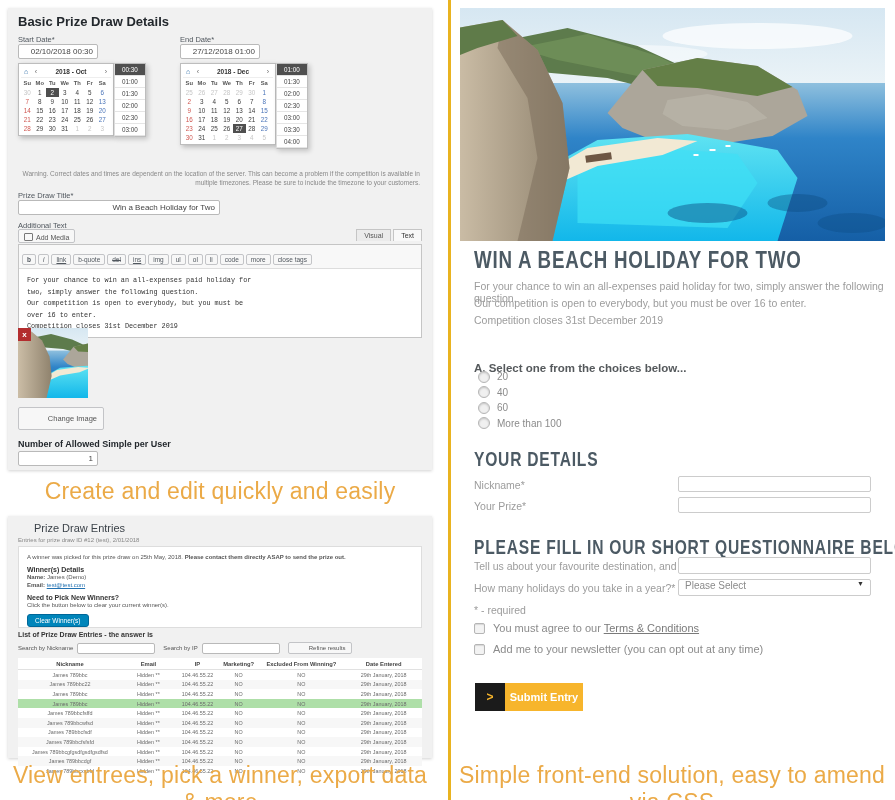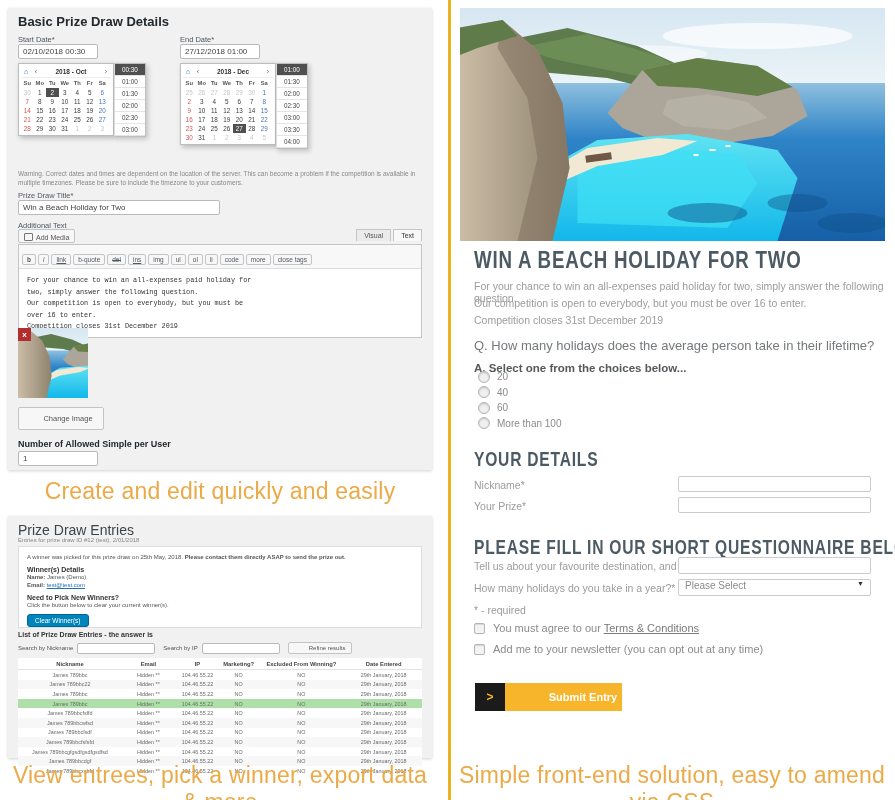--- a/index.html
+++ b/index.html
@@ -1,17 +1,17 @@
 <!DOCTYPE html>
 <html><head>
 <meta charset="utf-8">
 <style>
   html,body{margin:0;padding:0;background:#fff;}
   #page{position:relative;width:895px;height:800px;background:#fff;font-family:"Liberation Sans",sans-serif;overflow:hidden;}
-  .abs{position:absolute;}
+  .abs{position:absolute;text-align:right;}
 
   
   #divider{position:absolute;left:448px;top:0;width:3px;height:800px;background:#e9b320;}
 
   
   .card{position:absolute;background:#f1f1f1;box-shadow:0 1px 3px rgba(0,0,0,.18);}
   #card1{left:8px;top:8px;width:424px;height:462px;}
   #card2{left:8px;top:516px;width:424px;height:242px;}
   .c-head{font-size:13px;font-weight:bold;color:#23282d;}
   .fld-label{font-size:7.5px;color:#50575e;}
@@ -47,21 +47,21 @@
   .ed-btn{font-size:6.5px;padding:1px 4px;background:#f7f7f7;border:1px solid #c3c4c7;border-radius:2px;margin-right:2px;color:#50575e;cursor:pointer;font-family:"Liberation Sans",sans-serif;}
   .ed-btn.bo{font-weight:bold;} .ed-btn.it{font-style:italic;} .ed-btn.un{text-decoration:underline;} .ed-btn.st{text-decoration:line-through;}
   .ed-area{background:#fff;border-top:1px solid #ddd;padding:6px 8px;font-family:"Liberation Mono","DejaVu Sans Mono",monospace;font-size:6.8px;line-height:11.5px;white-space:pre-wrap;color:#333;height:56px;}
 
   
   #thumb{position:absolute;left:10px;top:320px;width:70px;height:70px;overflow:hidden;}
   #thumb svg{display:block;}
   #remove-x{position:absolute;left:10px;top:320px;width:13px;height:13px;background:#b32d2e;color:#fff;font-size:8px;line-height:13px;text-align:center;font-weight:bold;cursor:pointer;}
 
   
-  .c2-head{font-size:14px;color:#3c434a;}
+  .c2-head{font-size:11px;color:#3c434a;margin-left:16px;}
   .c2-sub{font-size:6px;color:#888;}
   #winner-box{position:absolute;left:10px;top:30px;width:404px;height:82px;background:#fff;border:1px solid #ddd;box-sizing:border-box;padding:6px 8px;}
   .t6{font-size:6px;color:#555;line-height:8.5px;}
   .t7b{font-size:7px;font-weight:bold;color:#333;margin-top:4px;}
   .blue-btn{display:inline-block;margin-top:3px;background:#0085ba;border:1px solid #006799;border-radius:3px;color:#fff;font-size:6.5px;padding:2px 7px;cursor:pointer;}
   .link-sm{color:#2271b1;text-decoration:underline;cursor:pointer;}
   .search-row{position:absolute;left:10px;top:126px;display:flex;align-items:center;font-size:6px;color:#555;}
   .search-row input{height:11px;width:78px;margin:0 8px 0 4px;}
   .entries-table{position:absolute;left:10px;top:142px;width:404px;border-collapse:collapse;background:#fff;table-layout:fixed;}
   .entries-table th{font-size:5.8px;font-weight:bold;color:#444;padding:2.5px 1px;background:#fff;border-bottom:1px solid #e1e1e1;text-align:center;overflow:hidden;white-space:nowrap;}
@@ -87,21 +87,21 @@
   .radio-row{display:flex;align-items:center;margin-bottom:4.5px;height:11px;cursor:pointer;}
   .radio{width:10px;height:10px;border-radius:50%;border:1px solid #b5b5b5;background:#f0f0f0;box-shadow:inset 0 1px 2px rgba(0,0,0,.18);margin-right:7px;}
   .radio-label{font-size:10px;color:#8b8b8b;}
   #checks{position:absolute;left:474px;top:622px;}
   .check-row{display:flex;align-items:center;margin-bottom:9px;height:12px;cursor:pointer;}
   .checkbox{width:9px;height:9px;border:1px solid #b5b5b5;border-radius:2px;background:#f3f3f3;box-shadow:inset 0 1px 1px rgba(0,0,0,.12);margin-right:8px;}
   .check-label{font-size:11px;color:#8b8b8b;}
   .check-label a{color:#7a7a7a;text-decoration:underline;cursor:pointer;}
   #submit{position:absolute;left:475px;top:683px;height:28px;display:flex;cursor:pointer;}
   #submit .arr{width:30px;background:#1b1b1b;color:#f7b52c;font-size:12px;font-weight:bold;display:flex;align-items:center;justify-content:center;}
-  #submit .lbl{width:78px;background:#f7b52c;color:#fff;font-size:11px;font-weight:bold;display:flex;align-items:center;justify-content:center;padding-left:39px;}
+  #submit .lbl{width:78px;background:#f7b52c;color:#fff;font-size:11px;font-weight:bold;display:flex;align-items:center;justify-content:center;}
 </style>
 </head>
 <body>
 
 <div id="page">
   <div id="divider"></div>
 
   <div id="card1" class="card">
     <div class="abs c-head" style="left:10px;top:6px;">Basic Prize Draw Details</div>
 
@@ -499,21 +499,20 @@
       <rect x="268" y="137" width="5" height="2" fill="#fff"></rect>
       <rect x="236" y="146" width="5" height="2" fill="#fff"></rect>
     </svg>
   </div>
 
   <div class="r-h" style="left:474px;top:246px;font-size:24px;">WIN A BEACH HOLIDAY FOR TWO</div>
   <div class="r-line" style="top:280px;">For your chance to win an all-expenses paid holiday for two, simply answer the following question.</div>
   <div class="r-line" style="top:297px;">Our competition is open to everybody, but you must be over 16 to enter.</div>
   <div class="r-line" style="top:314px;">Competition closes 31st December 2019</div>
 
-  <div class="abs" style="left:474px;top:338px;font-size:13px;color:#75797c;">Q. How many holidays does the average person take in their lifetime?</div>
   <div class="abs" style="left:474px;top:362px;font-size:11.5px;font-weight:bold;color:#55595c;">A. Select one from the choices below...</div>
 
   <div id="radios">
       <div class="radio-row">
         <span class="radio"></span>
         <span class="radio-label">20</span>
       </div>
       <div class="radio-row">
         <span class="radio"></span>
         <span class="radio-label">40</span>

